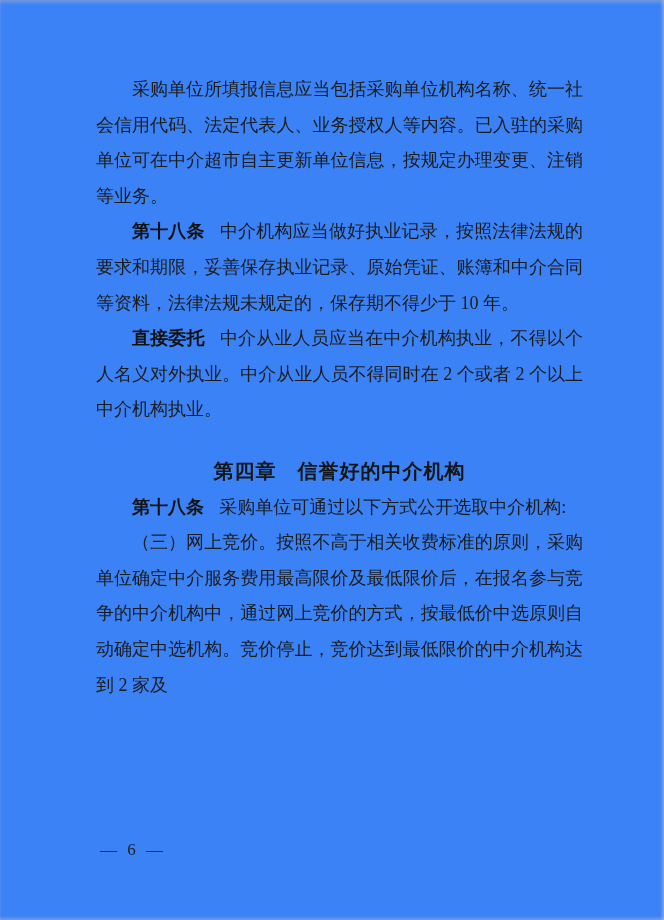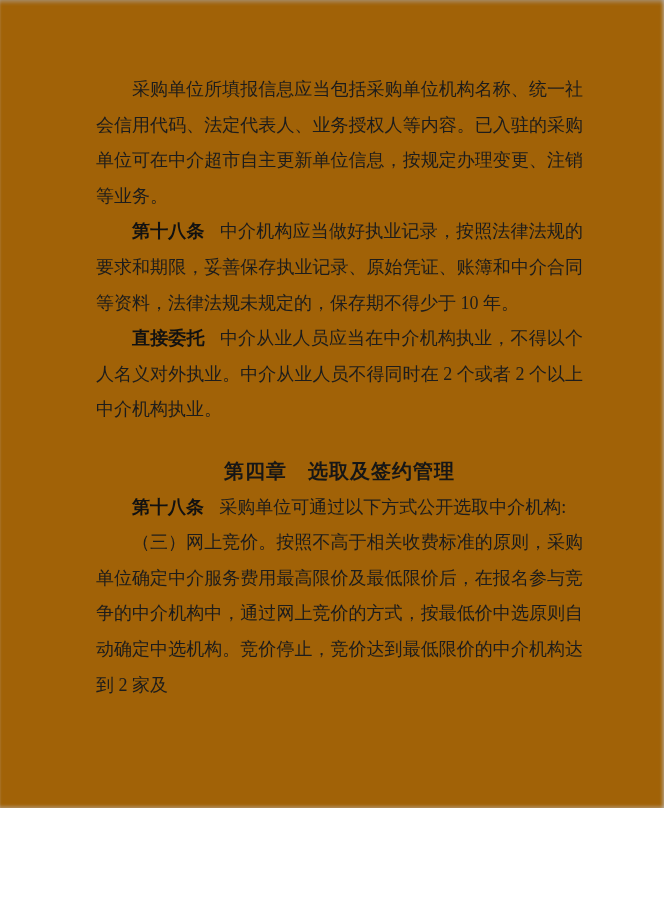--- a/index.html
+++ b/index.html
@@ -3,22 +3,22 @@
 <meta charset="utf-8">
 <style>
   html, body {
     margin: 0;
     padding: 0;
     background: #ffffff;
   }
   .page {
     position: relative;
     width: 664px;
-    height: 808px;
-    background: #a16207;
+    height: 920px;
+    background: #3b82f6;
     overflow: hidden;
     font-family: "Liberation Serif", "DejaVu Serif", serif;
     color: #1e1e1e;
     
     box-shadow:
       inset 0 5px 4px -3px rgba(173, 179, 192, 0.55),
       inset -4px 0 3px -2px rgba(196, 199, 206, 0.50),
       inset 0 -4px 3px -2px rgba(200, 200, 204, 0.40),
       inset 3px 0 3px -3px rgba(210, 212, 216, 0.25);
   }
@@ -67,21 +67,21 @@
 
 <div class="page">
   <main class="doc-body">
 
     <p class="para">采购单位所填报信息应当包括采购单位机构名称、统一社会信用代码、法定代表人、业务授权人等内容。已入驻的采购单位可在中介超市自主更新单位信息，按规定办理变更、注销等业务。</p>
 
     <p class="para"><strong class="lead">第十八条</strong><span>中介机构应当做好执业记录，按照法律法规的要求和期限，妥善保存执业记录、原始凭证、账簿和中介合同等资料，法律法规未规定的，保存期不得少于 10 年。</span></p>
 
     <p class="para"><strong class="lead">直接委托</strong><span>中介从业人员应当在中介机构执业，不得以个人名义对外执业。中介从业人员不得同时在 2 个或者 2 个以上中介机构执业。</span></p>
 
-    <h2 class="chapter">第四章　选取及签约管理</h2>
+    <h2 class="chapter">第四章　信誉好的中介机构</h2>
 
     <p class="para"><strong class="lead">第十八条</strong><span>采购单位可通过以下方式公开选取中介机构:</span></p>
 
 
 
     <p class="para">（三）网上竞价。按照不高于相关收费标准的原则，采购单位确定中介服务费用最高限价及最低限价后，在报名参与竞争的中介机构中，通过网上竞价的方式，按最低价中选原则自动确定中选机构。竞价停止，竞价达到最低限价的中介机构达到 2 家及</p>
 
   </main>
 
   <div class="pagenum">— 6 —</div>

